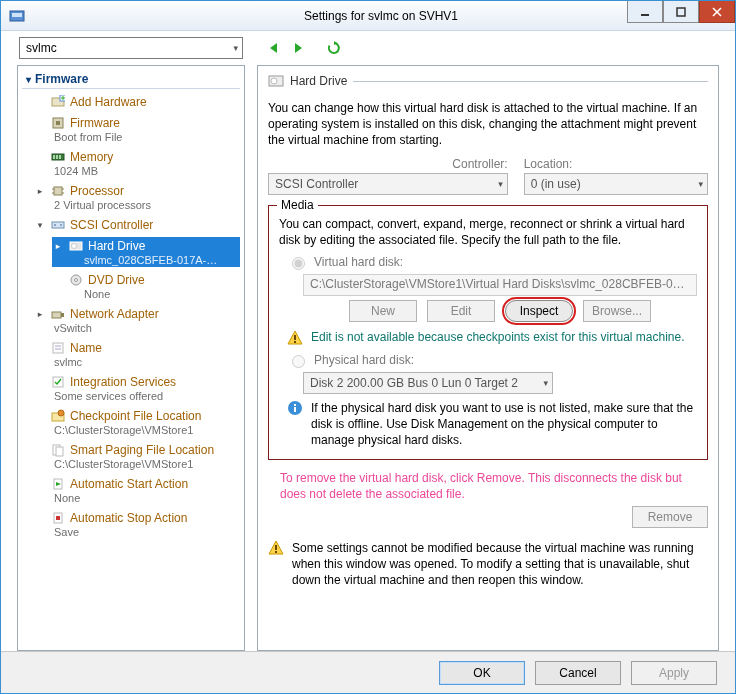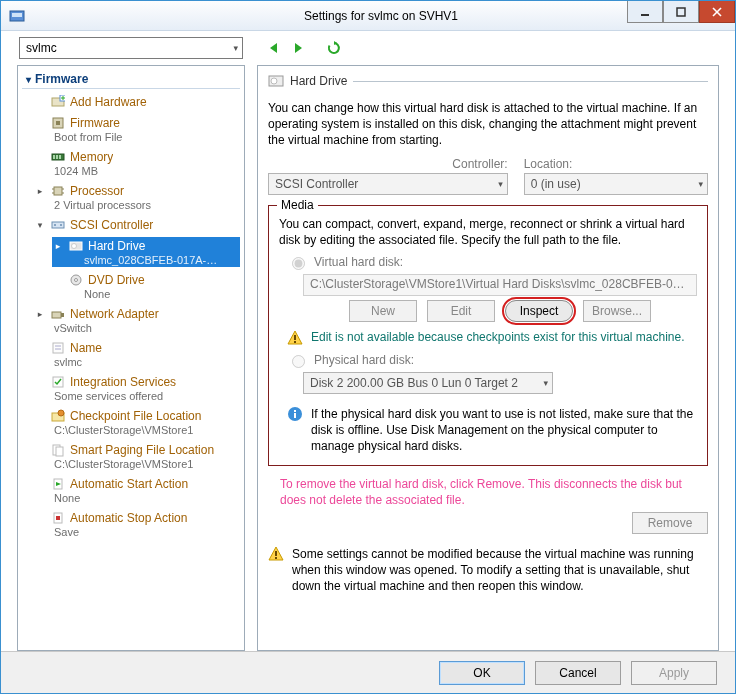--- a/index.html
+++ b/index.html
@@ -157,21 +157,21 @@
     cursor:default;
   }
   .btn.enabled { color:#000; border-color:#8a8a8a; background:#eaeaea;}
   .btn.highlight {
     outline: 2px solid #d42020;
     outline-offset: 1px;
     border-radius:11px;
   }
   .warnline { display:flex; gap:8px; align-items:flex-start; margin:8px 0 2px 8px; color:#0f766e;}
   .warn-icon, .info-icon { width:16px; height:16px; flex:0 0 16px;}
-  .phys-combo { margin: 4px 0 12px 24px; width: 250px;}
+  .phys-combo { margin: 4px 0 6px 24px; width: 250px;}
   .info-block { display:flex; gap:8px; align-items:flex-start; margin: 6px 0 0 8px; color:#000; line-height:1.35;}
   .remove-note { color:#ec4899; margin:10px 0 4px 12px; line-height:1.35;}
   .remove-row { display:flex; justify-content:flex-end;}
   .footer-warn { display:flex; gap:8px; align-items:flex-start; margin-top:12px; color:#000; line-height:1.35;}
   
   .dlg-buttons {
     height:42px;
     background:#f0f0f0;
     border-top:1px solid #c9c9c9;
     display:flex; align-items:center; justify-content:flex-end;

